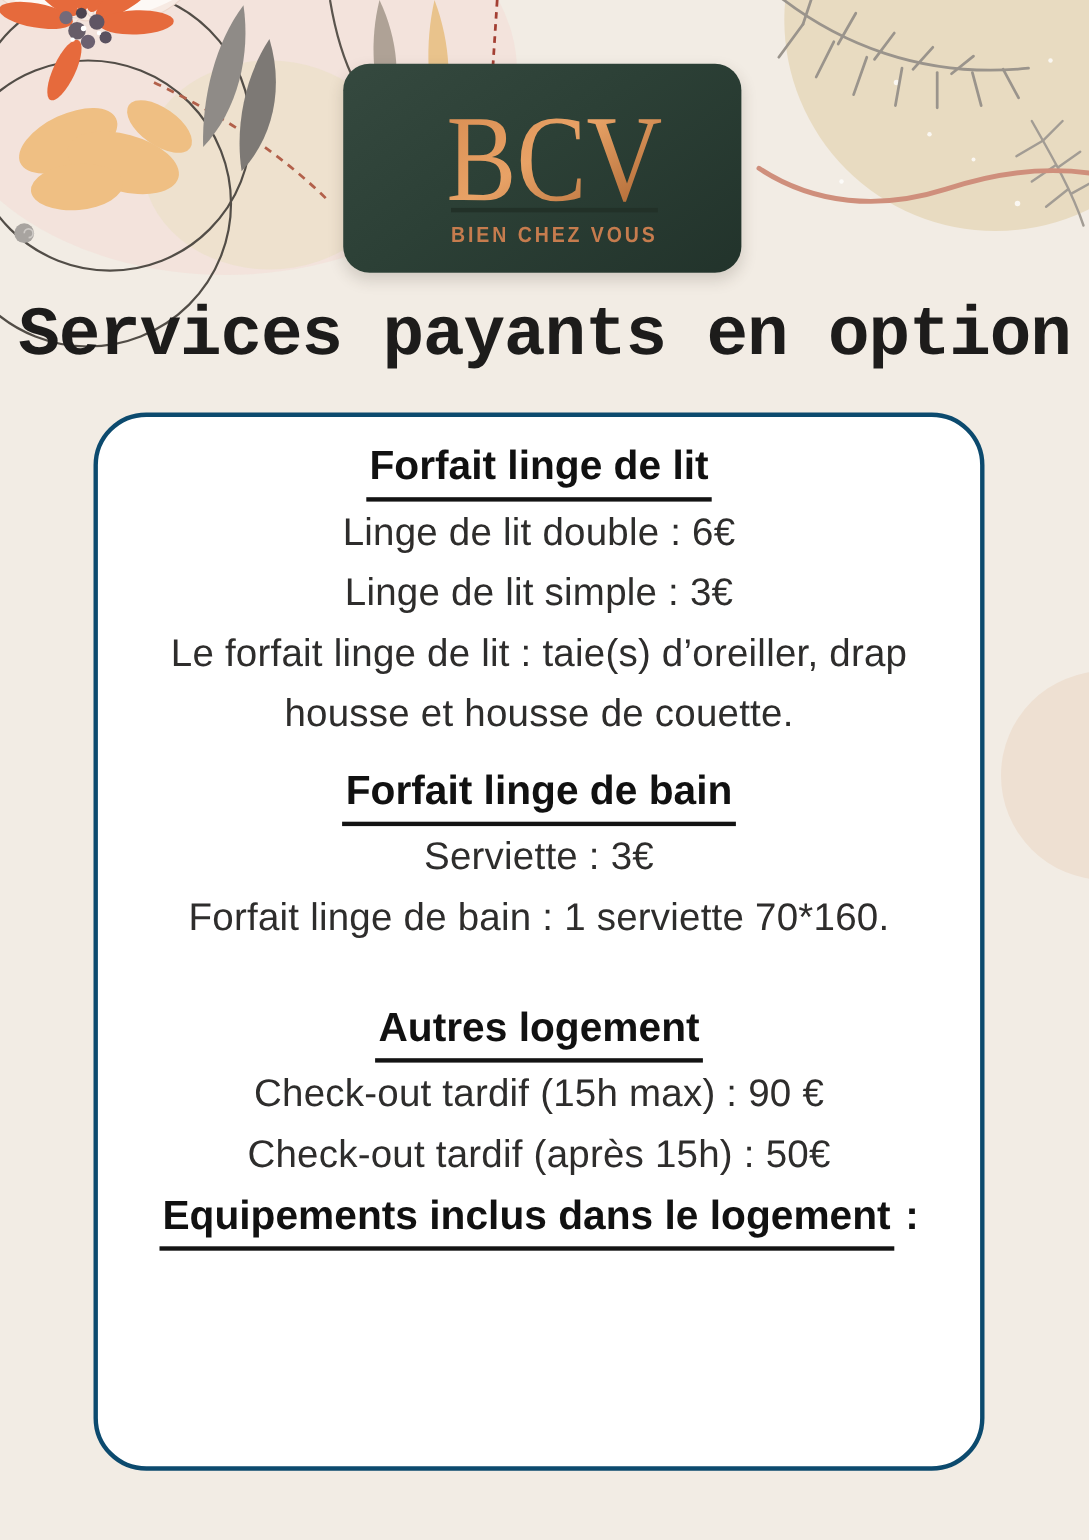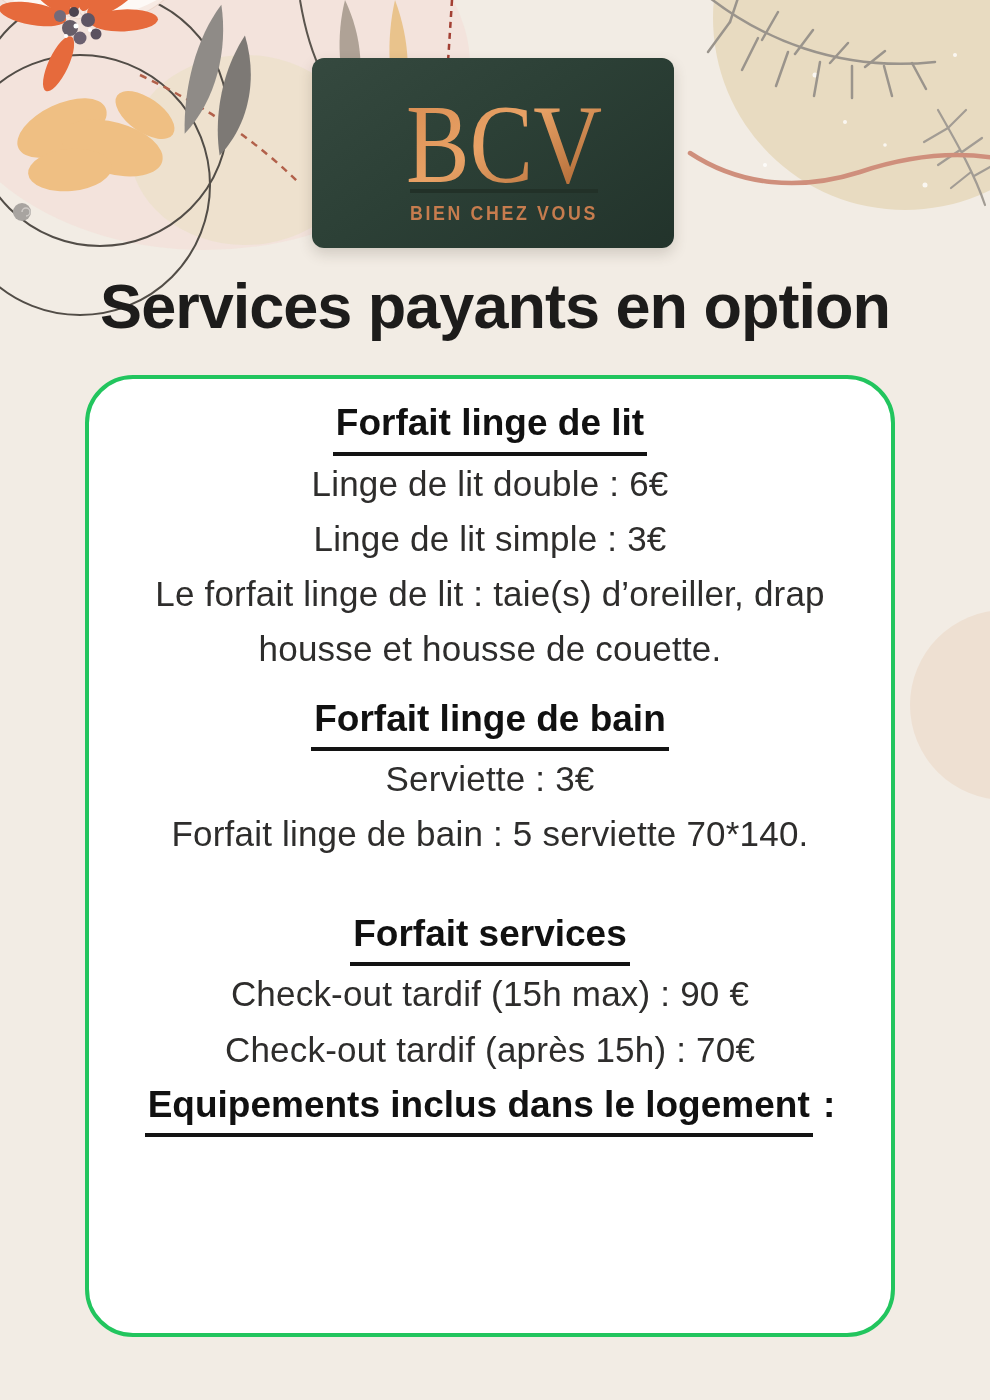--- a/index.html
+++ b/index.html
@@ -6,49 +6,49 @@
   body{
     width:990px;height:1400px;position:relative;overflow:hidden;
     background:#f2ece4;
     font-family:"Liberation Sans", sans-serif;
   }
   .bg-decor{position:absolute;left:0;top:0;width:990px;height:1400px;z-index:0;}
 
   
   .logo{
     position:absolute;left:312px;top:58px;width:362px;height:190px;z-index:2;
-    border-radius:12px;
+    border-radius:24px;
     background:linear-gradient(145deg,#35493f 0%,#2c4036 45%,#22332b 100%);
     box-shadow:0 6px 14px rgba(60,50,40,.18);
   }
   .logo svg{display:block;width:100%;height:100%;}
   .logo .monogram{
     font-family:"Liberation Serif", serif;
     font-size:112px;font-weight:400;
   }
   .logo .tagline{
     font-family:"Liberation Sans", sans-serif;
     font-size:20px;font-weight:700;letter-spacing:3px;
   }
 
   
   .page-title{
     position:absolute;left:0;top:270px;width:990px;z-index:2;
     margin:0;text-align:center;
-    font-family:Liberation Sans, sans-serif;
+    font-family:Liberation Mono, monospace;
     font-weight:700;font-size:63px;letter-spacing:-1px;
     color:#1d1c1b;
   }
 
   
   .card{
     position:absolute;left:85px;top:375px;width:810px;height:962px;z-index:2;
     box-sizing:border-box;
     background:#ffffff;
-    border:4px solid #22c55e;
+    border:4px solid #0c4a6e;
     border-radius:48px;
     padding:16px 16px 0 16px;
     text-align:center;
     color:#2b2b2b;
   }
   .section{margin:0;}
   .section.s2{margin-top:14px;}
   .section.s3{margin-top:44px;}
   .section.s4{}
   .heading-row{line-height:1.5;}
@@ -205,29 +205,29 @@
     <div class="line">Linge de lit double : 6€</div>
     <div class="line">Linge de lit simple : 3€</div>
     <div class="line">Le forfait linge de lit : taie(s) d’oreiller, drap housse et housse de couette.</div>
   </div>
 
   <div class="section s2">
     <div class="heading-row">
       <span class="heading">Forfait linge de bain</span>
     </div>
     <div class="line">Serviette : 3€</div>
-    <div class="line">Forfait linge de bain : 5 serviette 70*140.</div>
+    <div class="line">Forfait linge de bain : 1 serviette 70*160.</div>
   </div>
 
   <div class="section s3">
     <div class="heading-row">
-      <span class="heading">Forfait services</span>
+      <span class="heading">Autres logement</span>
     </div>
     <div class="line">Check-out tardif (15h max) : 90 €</div>
-    <div class="line">Check-out tardif (après 15h) : 70€</div>
+    <div class="line">Check-out tardif (après 15h) : 50€</div>
   </div>
 
   <div class="section s4">
     <div class="heading-row">
       <span class="heading">Equipements inclus dans le logement</span><span class="heading-suffix"> :</span>
     </div>
   </div>
 
 </div>
 

